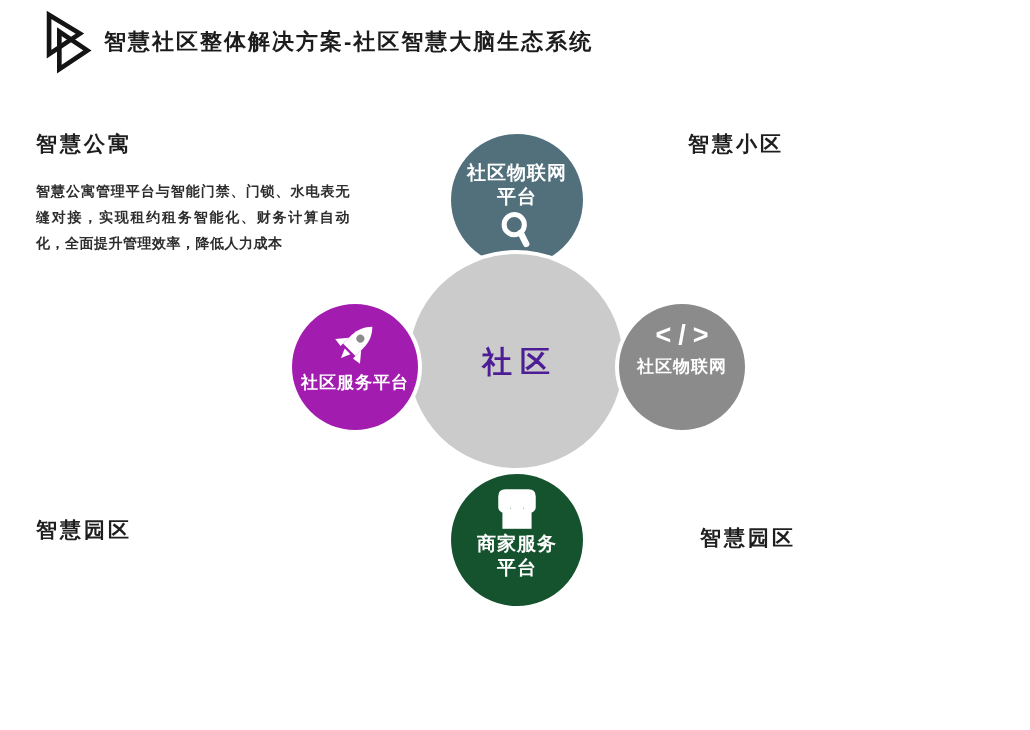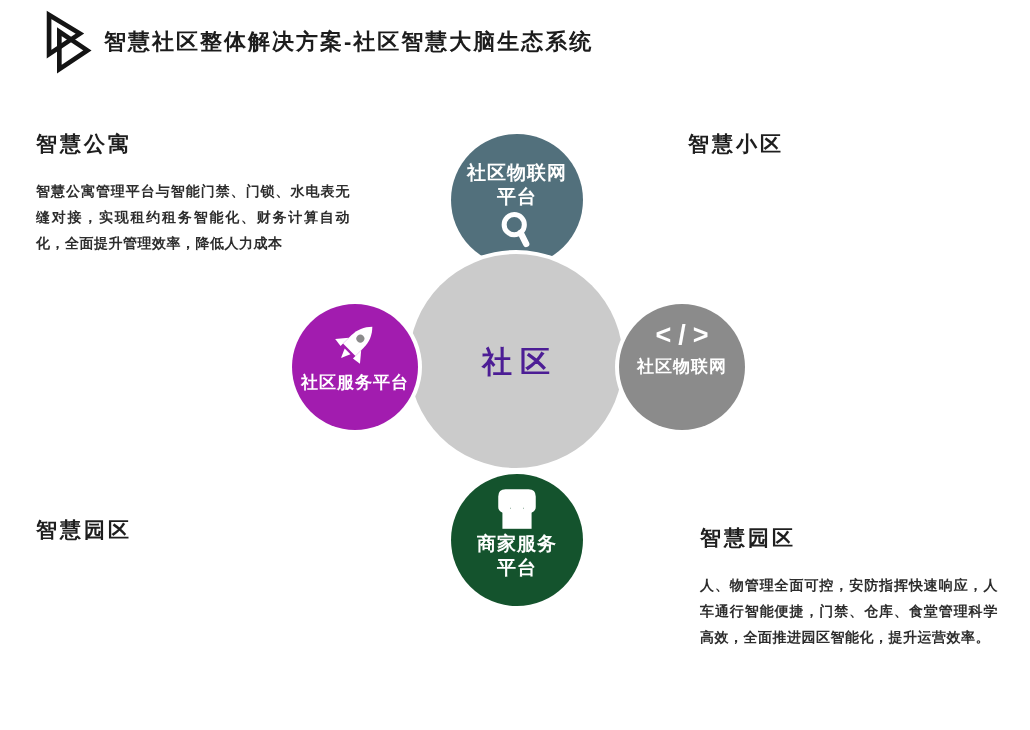--- a/index.html
+++ b/index.html
@@ -54,21 +54,20 @@
 <div class="section sec-tr">
   <h2>智慧小区</h2>
 </div>
 
 <div class="section sec-bl">
   <h2>智慧园区</h2>
 </div>
 
 <div class="section sec-br">
   <h2>智慧园区</h2>
-  <p>人、物管理全面可控，安防指挥快速响应，人车通行智能便捷，门禁、仓库、食堂管理科学高效，全面推进园区智能化，提升运营效率。</p>
 </div>
 
 <div class="circle c-top" style="background:#52707c">
   <div class="node-line">社区物联网</div>
   <div class="node-line">平台</div>
   <span class="icon-box">
     <svg width="44" height="46" viewBox="0 0 48 50">
       <circle cx="21" cy="17" r="11" fill="none" stroke="#fff" stroke-width="5.5"></circle>
       <line x1="28" y1="26" x2="34" y2="38" stroke="#fff" stroke-width="7" stroke-linecap="round"></line>
     </svg>

